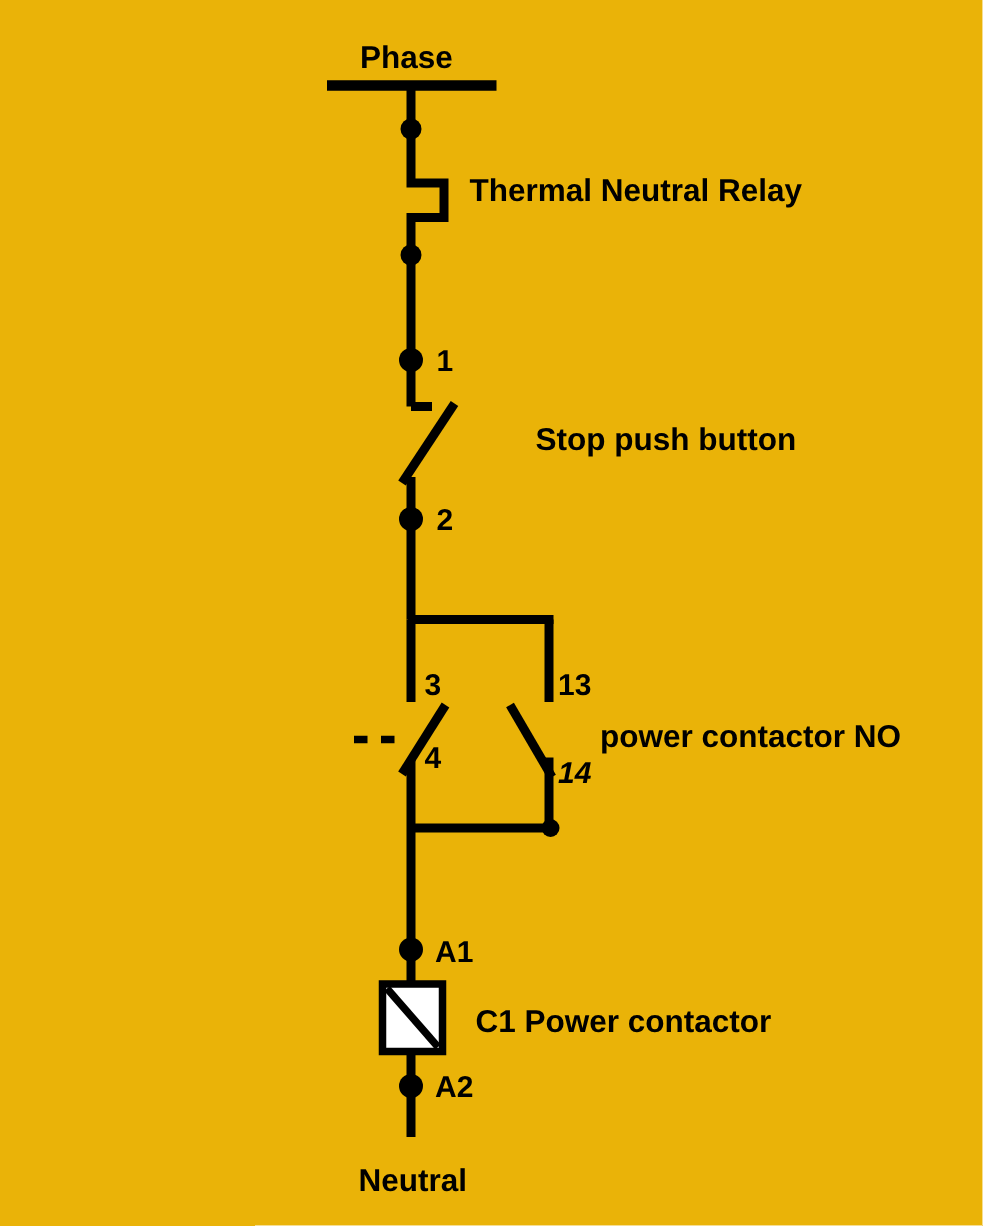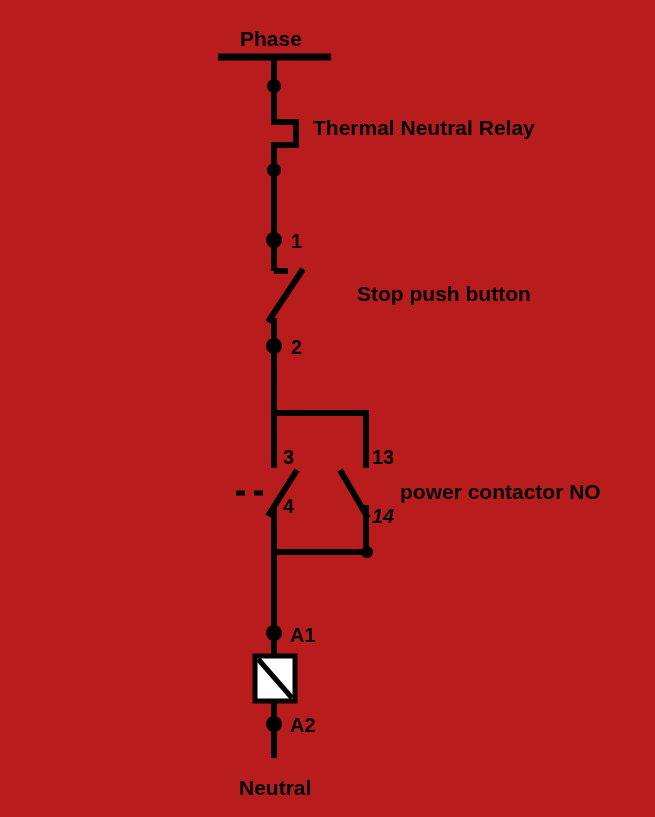--- a/index.html
+++ b/index.html
@@ -8,21 +8,21 @@
     padding: 0;
     background: #ffffff;
   }
   body {
     font-family: "Liberation Sans", sans-serif;
   }
   #diagram-root {
     position: relative;
     width: 655px;
     height: 817px;
-    background: #b91c1c;
+    background: #eab308;
     overflow: hidden;
   }
   #circuit-svg {
     position: absolute;
     top: 0;
     left: 0;
     width: 655px;
     height: 817px;
   }
   .wire {
@@ -143,18 +143,19 @@
 
 
   <div class="lbl lbl-term" style="left:283px; top:496px;">4</div>
 
   <div class="lbl lbl-title" style="left:400px; top:481px;">power contactor NO</div>
 
   <div class="lbl lbl-term" style="left:372px; top:506px;font-style:italic;">14</div>
 
   <div class="lbl lbl-term" style="left:290px; top:625px;">A1</div>
 
+  <div class="lbl lbl-title" style="left:317px; top:671px;">C1 Power contactor</div>
 
   <div class="lbl lbl-term" style="left:290px; top:715px;">A2</div>
 
   <div class="lbl lbl-title" style="left:239px; top:777px;">Neutral</div>
 
 </div>
 
 </body></html>

